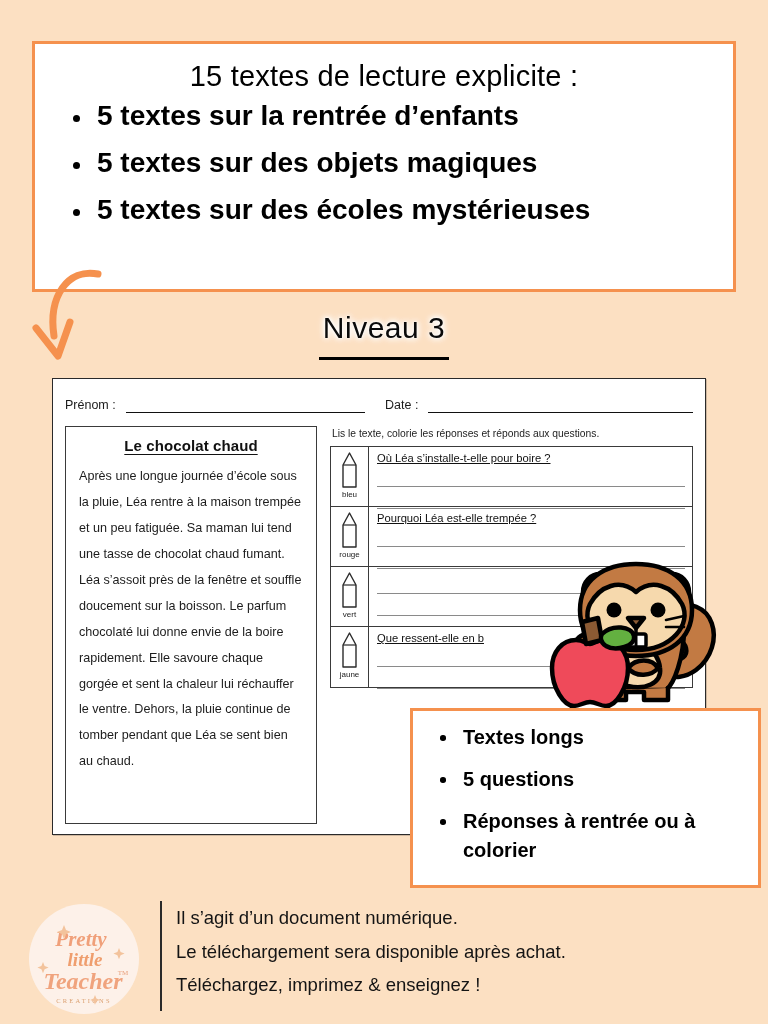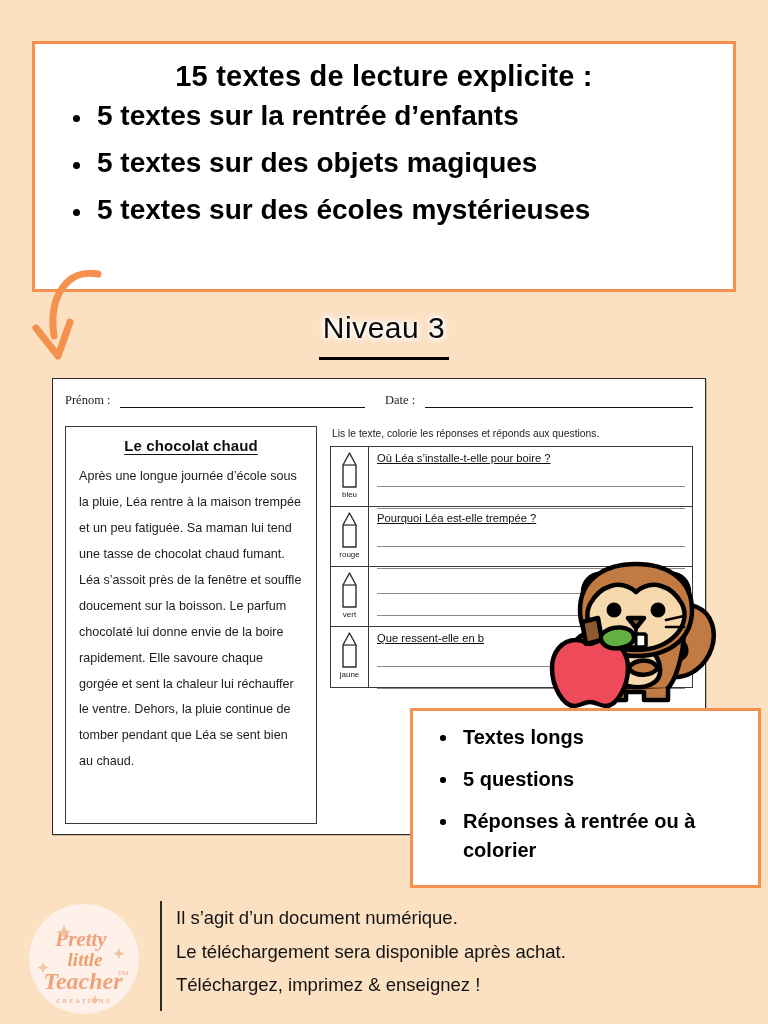--- a/index.html
+++ b/index.html
@@ -16,21 +16,21 @@
     position: absolute;
     left: 32px; top: 41px;
     width: 704px; height: 251px;
     background: #ffffff;
     border: 3px solid #f5914e;
     padding: 14px 18px 0 18px;
   }
   .top-title {
     text-align: center;
     font-size: 29px;
-    font-weight: 700;
+    font-weight: 400;
     letter-spacing: .2px;
     color: #000;
     line-height: 1.25;
     margin-bottom: 8px;
   }
   .top-list { list-style: none; }
   .top-list li {
     position: relative;
     font-size: 28px;
     font-weight: 700;
@@ -74,21 +74,21 @@
   .sheet {
     position: absolute;
     left: 52px; top: 378px;
     width: 654px; height: 457px;
     background: #ffffff;
     border: 1px solid #2a2a2a;
     padding: 14px 12px 10px 12px;
     box-shadow: 1px 1px 0 rgba(0,0,0,.18);
   }
   .sheet-head { display: flex; gap: 0; height: 25px; }
-  .sheet-head .fld { display: flex; align-items: flex-start; font-family: Liberation Serif, serif; }
+  .sheet-head .fld { display: flex; align-items: center; }
   .sheet-head .fld.left { width: 50%; padding-right: 14px; }
   .sheet-head .fld.right { width: 50%; padding-left: 6px; }
   .fld-label { font-size: 12.5px; color: #1b1b1b; white-space: nowrap; padding-bottom: 2px; }
   .fld-line { flex: 1; border-bottom: 1.4px solid #111; margin-left: 10px; height: 15px; }
 
   .sheet-body { display: flex; margin-top: 8px; height: 398px; }
 
   
   .passage {
     width: 252px;

